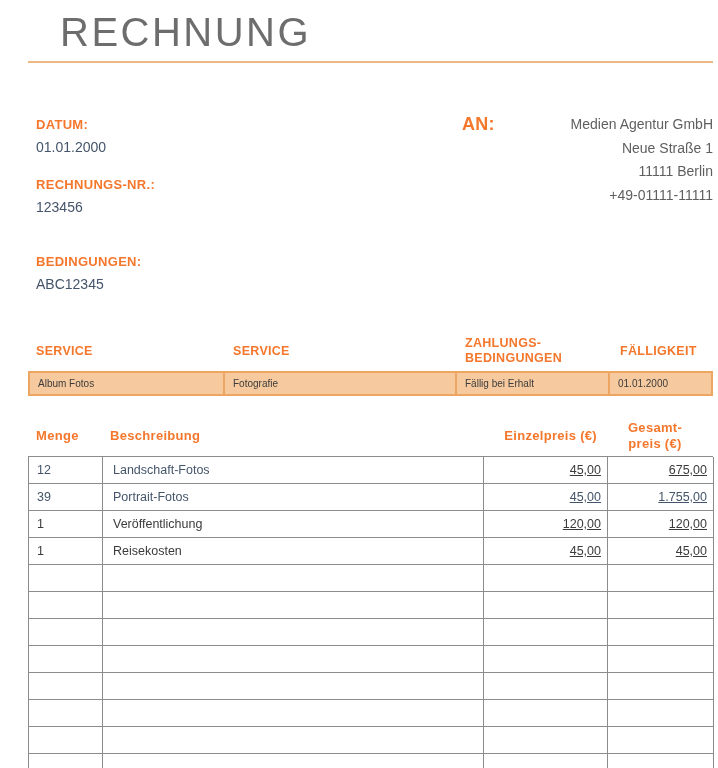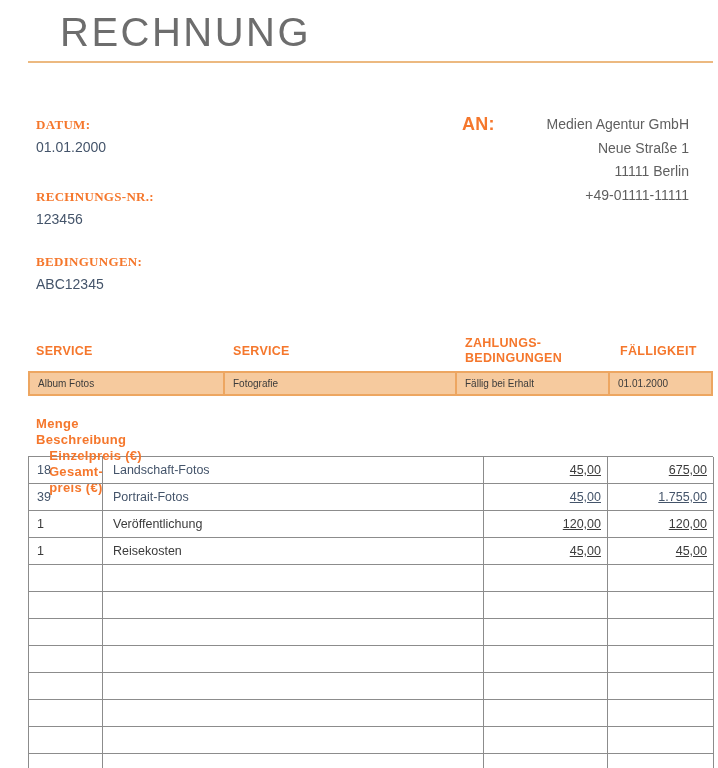--- a/index.html
+++ b/index.html
@@ -29,46 +29,46 @@
     margin-left:32px;
   }
   .divider{
     margin-top:7px;
     height:0;
     border-top:2px solid var(--divider);
   }
 
   .meta{position:relative;height:268px;width:100%;}
   .mblock{position:absolute;left:8px;}
-  .mblock .label{font-size:13px;font-weight:bold;color:var(--accent);letter-spacing:.3px;line-height:23px;font-family:Liberation Serif, serif;}
+  .mblock .label{font-size:13px;font-weight:bold;color:var(--accent);letter-spacing:.3px;line-height:23px;}
   .mblock .value{font-size:14px;color:var(--text-blue);line-height:23px;}
   .b1{top:50px;}
-  .b2{top:122px;}
+  .b2{top:110px;}
   .b3{top:187px;}
   .an-label{position:absolute;top:50px;left:434px;font-size:18px;font-weight:bold;color:var(--accent);letter-spacing:.3px;line-height:23px;}
-  .recipient{position:absolute;top:50px;right:24px;text-align:right;font-size:14px;color:var(--text-gray);line-height:23.5px;}
+  .recipient{position:absolute;top:50px;right:0;text-align:right;font-size:14px;color:var(--text-gray);line-height:23.5px;}
 
   
   .ptable{width:100%;}
   .pt-head{display:flex;height:40px;}
   .pt-h{display:flex;flex-direction:column;justify-content:center;font-size:12.5px;font-weight:bold;color:var(--accent);letter-spacing:.3px;line-height:15px;padding-left:8px;}
   .ptable .c0{width:197px;flex:none;}
   .ptable .c1{width:232px;flex:none;}
   .ptable .c2{width:155px;flex:none;}
   .ptable .c3{width:101px;flex:none;}
   .pt-row{display:flex;height:25px;background:var(--peach-bg);border:2px solid var(--peach-border);}
   .pt-c{display:flex;align-items:center;font-size:10px;color:var(--text-dark);padding-left:8px;border-right:2px solid var(--peach-border);}
   .pt-row .pt-c:last-child{border-right:none;}
   .pt-row .c0{width:195px;}
   .pt-row .c2{width:153px;}
   .pt-row .c3{width:99px;}
 
   
   .itable{width:100%;margin-top:20px;}
-  .it-head{display:flex;height:40px;flex-direction:column;}
+  .it-head{display:flex;height:40px;}
   .it-h{display:flex;flex-direction:column;justify-content:center;font-size:13px;font-weight:bold;color:var(--accent);letter-spacing:.3px;line-height:16px;padding-left:8px;}
   .it-h.right{text-align:right;padding-left:0;padding-right:10px;}
   .itable .c0{width:74px;flex:none;}
   .itable .c1{width:381px;flex:none;}
   .itable .c2{width:124px;flex:none;}
   .itable .c3{width:106px;flex:none;text-align:center;}
   .it-grid{border-top:1.5px solid var(--grid-border);border-left:1.5px solid var(--grid-border);}
   .it-row{display:flex;height:27px;}
   .it-c{display:flex;align-items:center;font-size:12.5px;border-right:1.5px solid var(--grid-border);border-bottom:1.5px solid var(--grid-border);padding-left:8px;}
   .it-c.c1{padding-left:10px;}
@@ -142,21 +142,21 @@
           <div class="it-h c2 right">
             <div>Einzelpreis (€)</div>
           </div>
           <div class="it-h c3 right">
             <div>Gesamt-</div>
             <div>preis (€)</div>
           </div>
         </div>
       <div class="it-grid">
           <div class="it-row">
-            <div class="it-c c0 blue">18</div>
+            <div class="it-c c0 blue">12</div>
             <div class="it-c c1 blue">Landschaft-Fotos</div>
             <div class="it-c c2 dark">45,00</div>
             <div class="it-c c3 dark">675,00</div>
           </div>
           <div class="it-row">
             <div class="it-c c0 blue">39</div>
             <div class="it-c c1 blue">Portrait-Fotos</div>
             <div class="it-c c2 blue">45,00</div>
             <div class="it-c c3 blue">1.755,00</div>
           </div>

